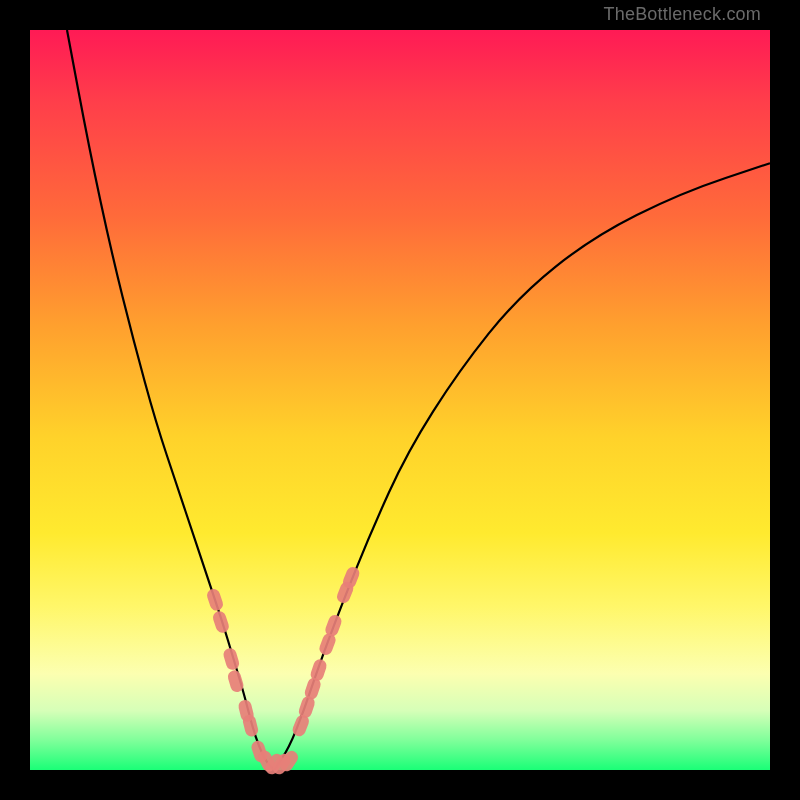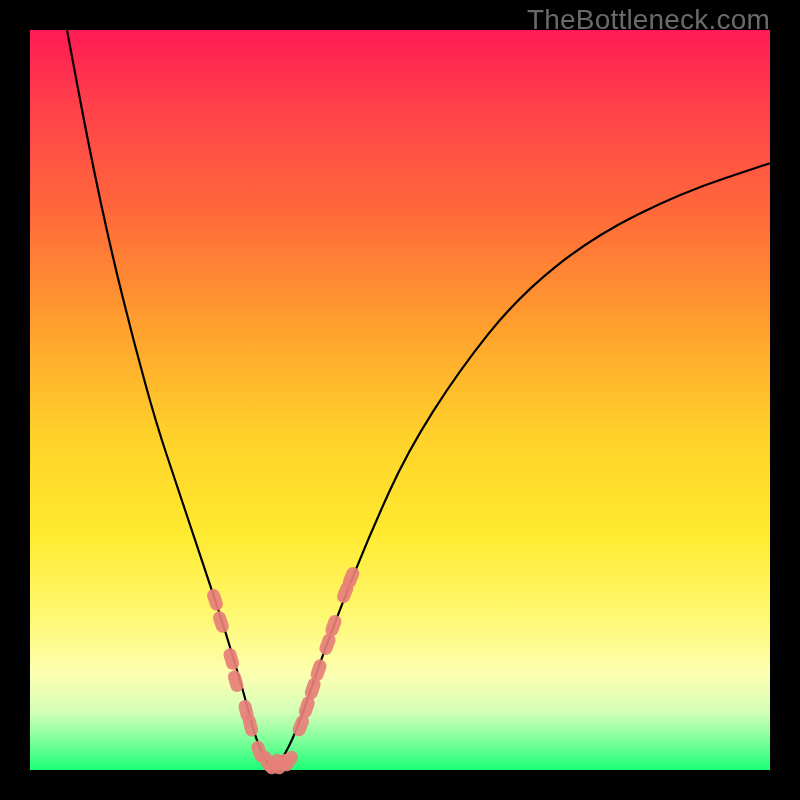--- a/index.html
+++ b/index.html
@@ -34,23 +34,23 @@
       #fff76a 78%,
       #fcffb0 87%,
       #d6ffb8 92%,
       #7fff9a 96%,
       #1aff77 100%
     );
   }
   .watermark {
     position: absolute;
     top: 4px;
-    right: 30px;
+    right: 39px;
     color: #6a6a6a;
-    font-size: 28px;
+    font-size: 18px;
     font-weight: 500;
     letter-spacing: 0.2px;
   }
   svg.curves {
     position: absolute;
     inset: 0;
     width: 740px;
     height: 740px;
     overflow: visible;
   }

